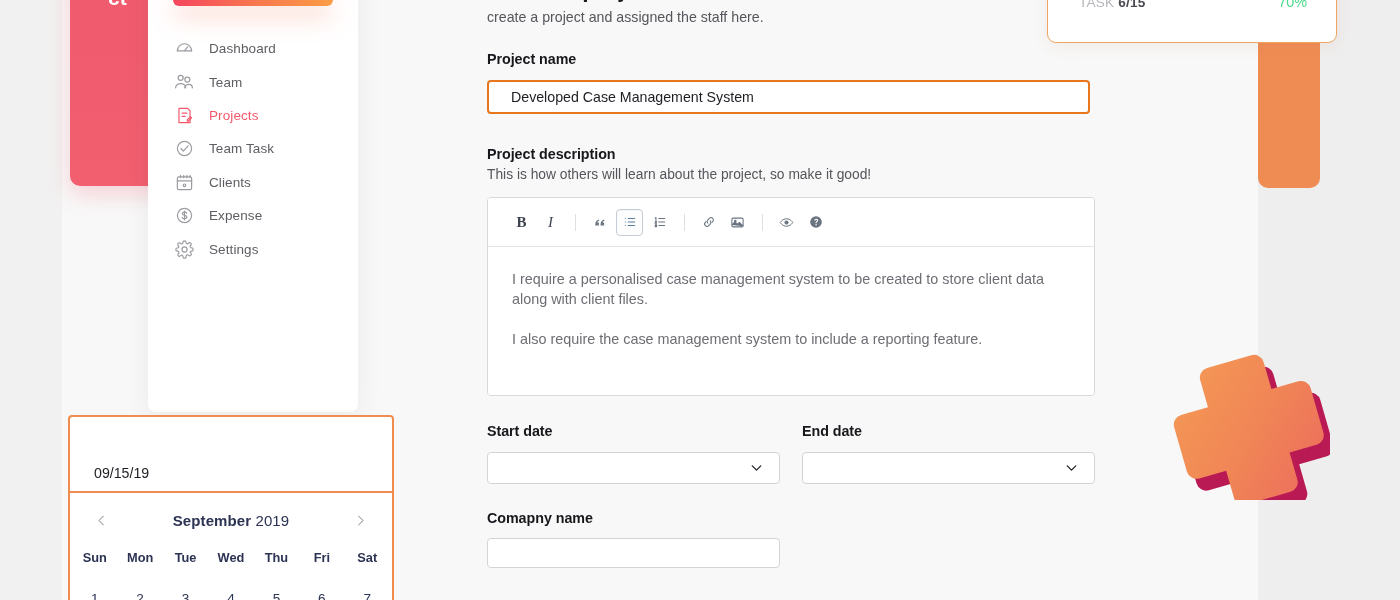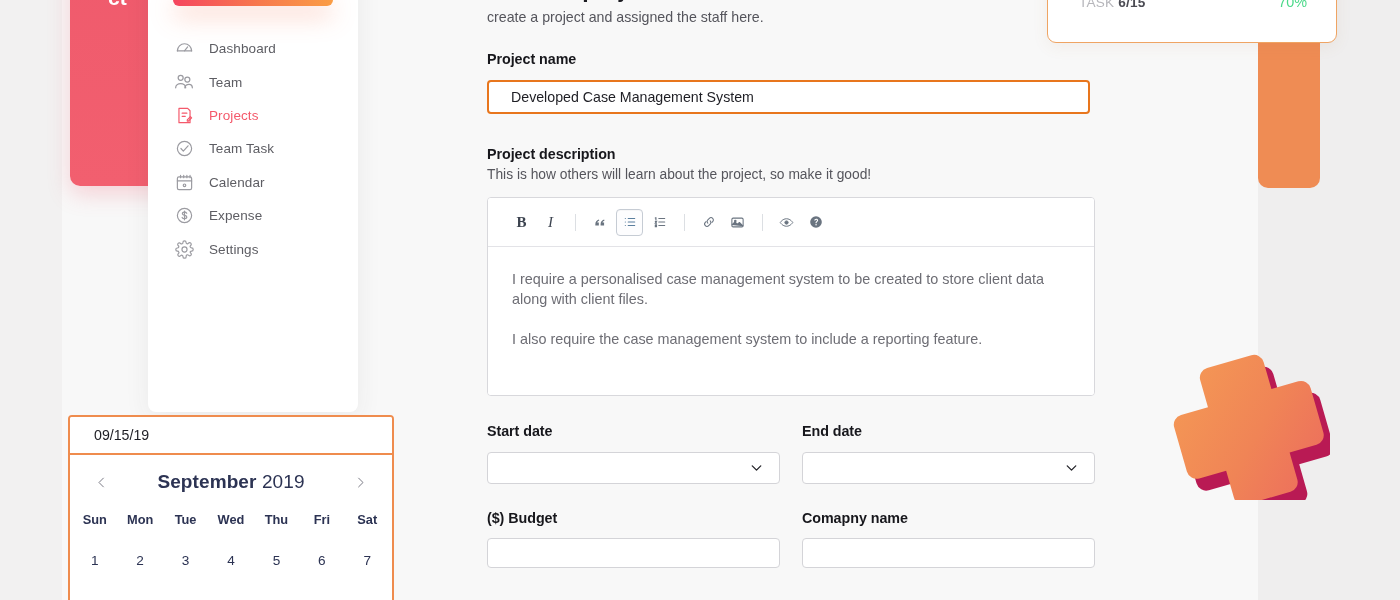--- a/index.html
+++ b/index.html
@@ -340,37 +340,38 @@
     width: 100%;
     height: 38px;
     border: none;
     border-bottom: 2px solid #ef8c4e;
     font-family: "Liberation Sans", sans-serif;
     font-size: 14.2px;
     color: #1e1e24;
     padding: 0 0 0 24px;
     outline: none;
     background: #fff;
+    margin-top: 38px;
   }
   .dp-body { padding: 12px 0 0 0; }
   .dp-head {
     display: flex;
     align-items: center;
     justify-content: space-between;
     padding: 0 24px;
     height: 30px;
   }
   .dp-arrow {
     color: #7b7b86;
     display: flex;
     align-items: center;
     cursor: pointer;
   }
   .dp-title {
-    font-size: 19px;
+    font-size: 15px;
     color: #2c3353;
     letter-spacing: .1px;
   }
   .dp-title b { font-weight: 700; }
   .dp-title span { font-weight: 400; }
   .dp-grid {
     display: grid;
     grid-template-columns: repeat(7, 1fr);
     padding: 0 10px;
     margin-top: 9px;
@@ -489,21 +490,21 @@
 
       <div class="nav-item">
         <span class="nav-icon">
           <svg width="19" height="19" viewBox="0 0 24 24" fill="none" stroke="currentColor" stroke-width="1.5" stroke-linecap="round" stroke-linejoin="round">
             <rect x="3" y="5" width="18" height="16" rx="2"></rect>
               <path d="M3 10h18"></path>
               <path d="M7 3v3M11 3v3M15 3v3M19 3v3"></path>
               <circle cx="12" cy="15.5" r="1.6"></circle>
           </svg>
         </span>
-        <span class="nav-label">Calendar</span>
+        <span class="nav-label">Clients</span>
         <span class="nav-caret">
           <svg width="11" height="11" viewBox="0 0 24 24" fill="none" stroke="currentColor" stroke-width="2.2" stroke-linecap="round" stroke-linejoin="round">
               <polyline points="6 9 12 15 18 9"></polyline>
             </svg>
         </span>
       </div>
 
       <div class="nav-item">
         <span class="nav-icon">
           <svg width="19" height="19" viewBox="0 0 24 24" fill="none" stroke="currentColor" stroke-width="1.5" stroke-linecap="round" stroke-linejoin="round">
@@ -652,25 +653,20 @@
             <svg width="17" height="17" viewBox="0 0 24 24" fill="none" stroke="currentColor" stroke-width="1.9" stroke-linecap="round" stroke-linejoin="round">
                 <polyline points="6 9 12 15 18 9"></polyline>
               </svg>
           </span>
         </div>
       </div>
     </div>
 
     <div style="height:26px"></div>
     <div class="two-col">
-      <div class="col">
-        <p class="field-label">($) Budget</p>
-        <div style="height:12px"></div>
-        <input class="plain-box" type="text" value="" style="">
-      </div>
       <div class="col">
         <p class="field-label">Comapny name</p>
         <div style="height:12px"></div>
         <input class="plain-box" type="text" value="" style="">
       </div>
     </div>
 
   </div>
 
   <div class="datepicker">

